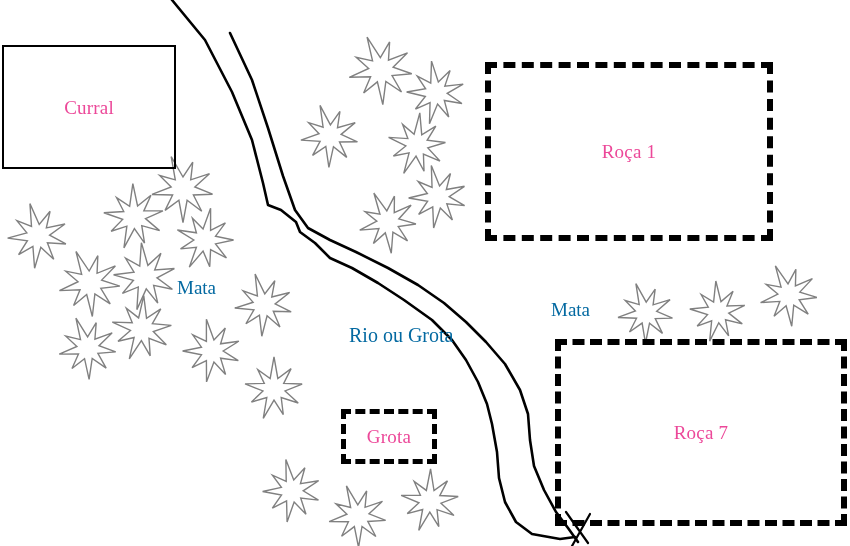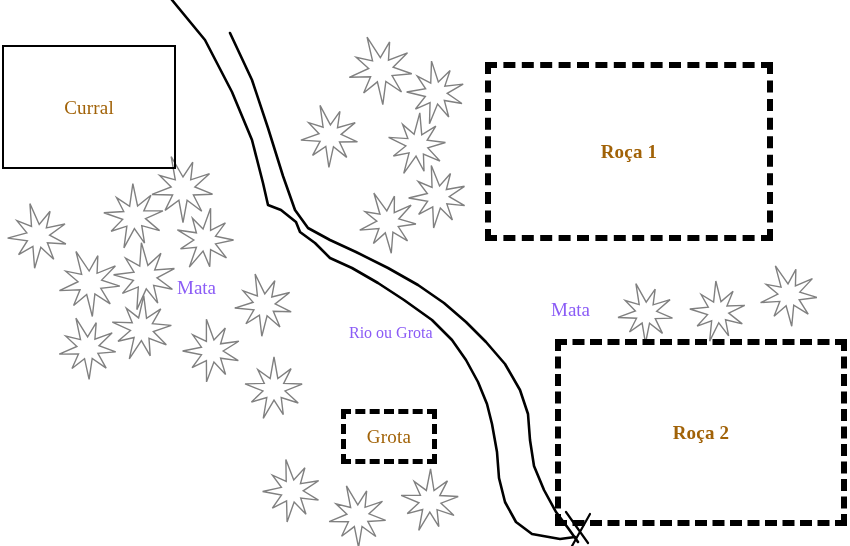--- a/index.html
+++ b/index.html
@@ -25,46 +25,45 @@
   .zone-box {
     position: absolute;
     box-sizing: border-box;
     display: flex;
     align-items: center;
     justify-content: center;
     background: transparent;
   }
   .zone-box .zone-label {
     font-size: 19px;
-    color: #a16207;
+    color: #ec4899;
     line-height: 1;
     letter-spacing: 0.2px;
   }
   .border-solid {
     border: 2px solid #000000;
   }
   .border-dashed-thick {
     border: 6px dashed #000000;
-    font-weight: bold;
   }
   .border-dotted-thick {
     border: 5px dotted #000000;
   }
   .border-dashed-med {
     border: 5px dashed #000000;
   }
   .free-label {
     position: absolute;
     font-size: 19px;
-    color: #8b5cf6;
+    color: #0369a1;
     white-space: nowrap;
     line-height: 1;
   }
   .free-label.river {
-    font-size: 16px;
+    font-size: 20px;
   }
 </style>
 </head>
 <body>
 
 <div id="map-root">
 
   <svg id="map-svg" viewBox="0 0 850 546" xmlns="http://www.w3.org/2000/svg">
     <g id="vegetation-layer">
         <g>
@@ -108,21 +107,21 @@
 
   <div class="zone-box border-solid" style="left: 2px; top: 45px; width: 174px; height: 124px;">
     <span class="zone-label">Curral</span>
   </div>
 
   <div class="zone-box border-dashed-thick" style="left: 485px; top: 62px; width: 288px; height: 179px;">
     <span class="zone-label">Roça 1</span>
   </div>
 
   <div class="zone-box border-dashed-thick" style="left: 555px; top: 339px; width: 292px; height: 187px;">
-    <span class="zone-label">Roça 2</span>
+    <span class="zone-label">Roça 7</span>
   </div>
 
 
   <div class="zone-box border-dashed-med" style="left: 341px; top: 409px; width: 96px; height: 55px;">
     <span class="zone-label">Grota</span>
   </div>
 
   <span class="free-label" style="left: 177px; top: 278px;">Mata</span>
   <span class="free-label" style="left: 551px; top: 300px;">Mata</span>
   <span class="free-label river" style="left: 349px; top: 325px;">Rio ou Grota</span>

